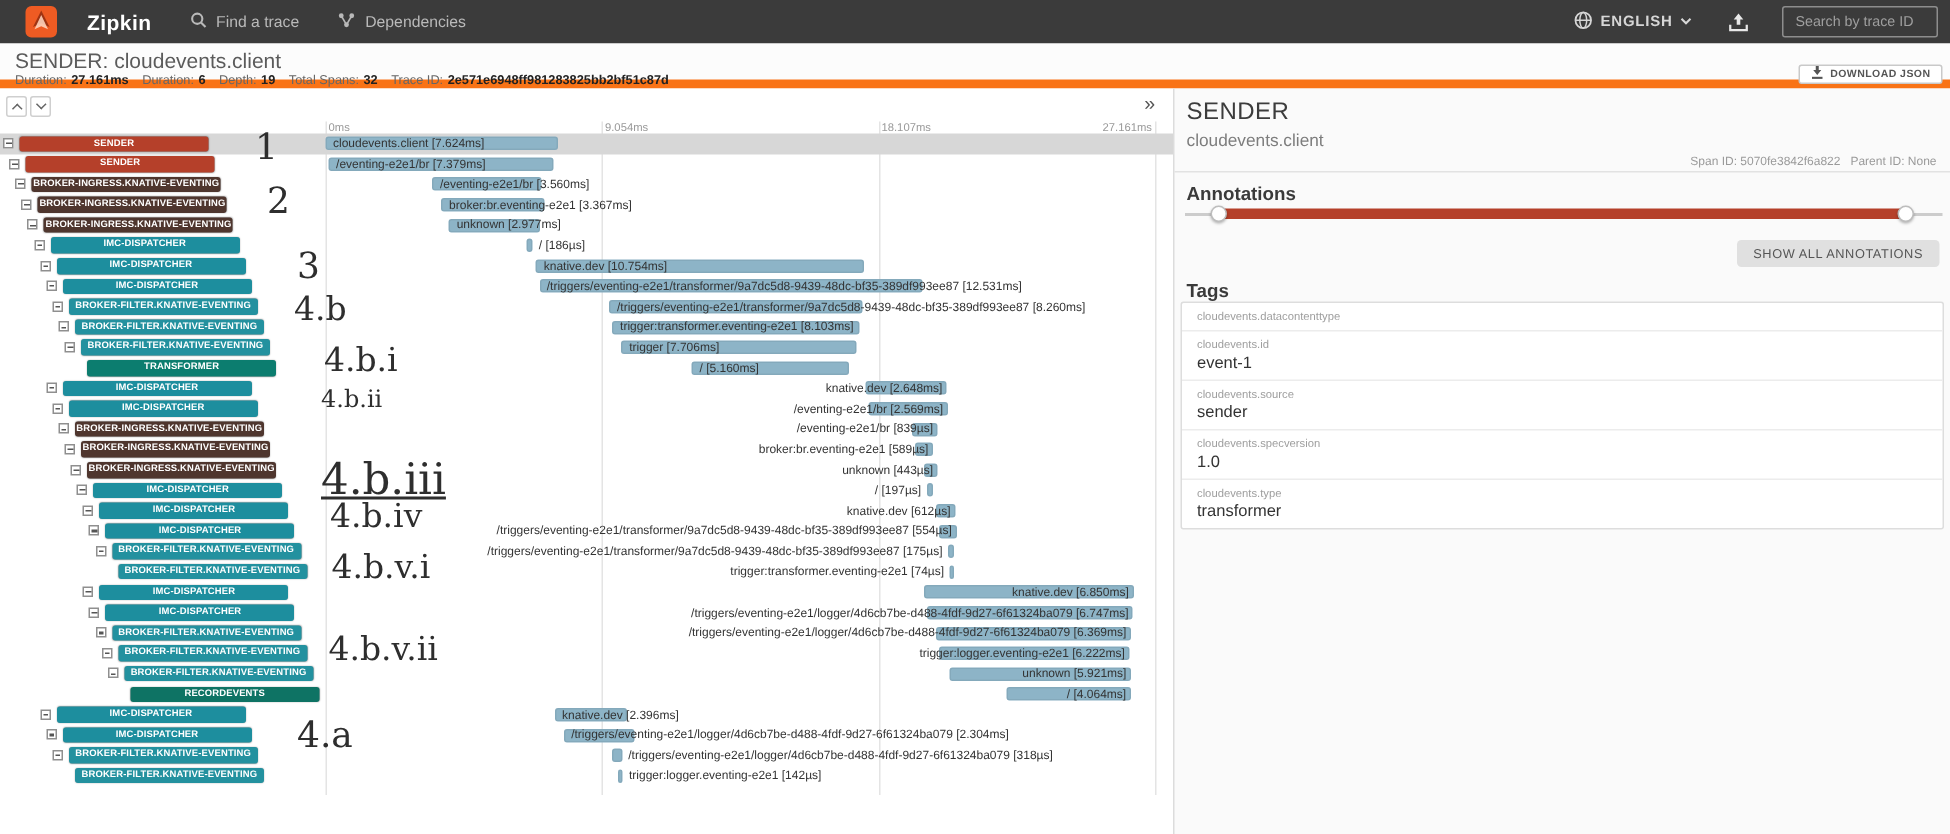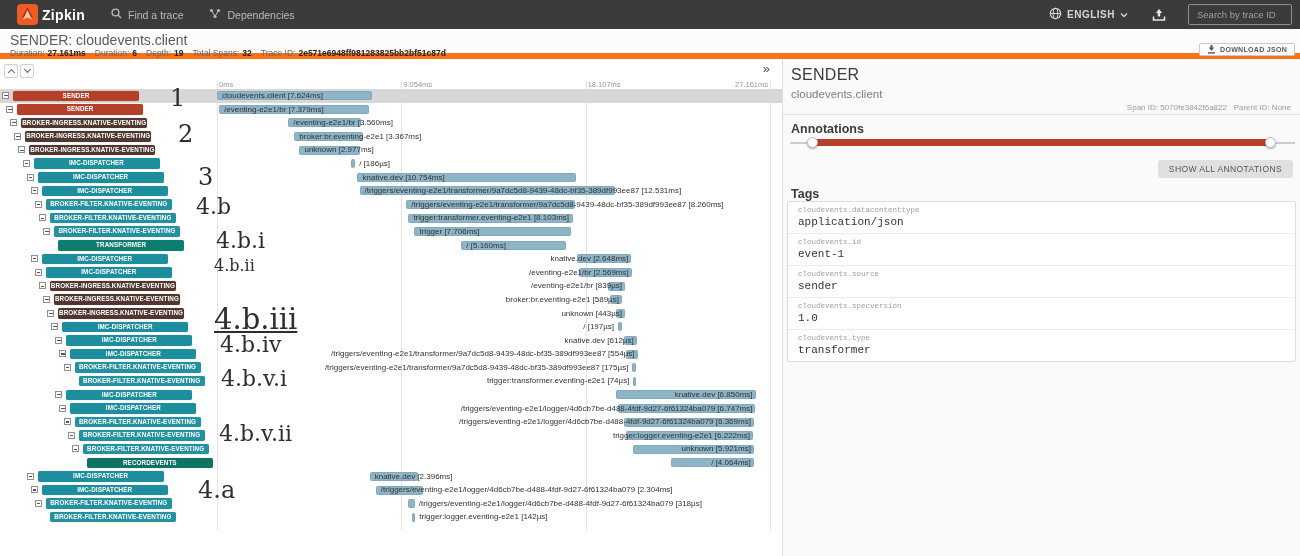--- a/index.html
+++ b/index.html
@@ -3,21 +3,21 @@
 <meta charset="utf-8">
 <style>
   * { margin:0; padding:0; box-sizing:border-box; }
   html,body { width:1300px; height:556px; font-family:"Liberation Sans", sans-serif; background:#fff; overflow:hidden; }
   .page { position:relative; width:1300px; height:556px; }
 
   
   .navbar { position:absolute; top:0; left:0; width:1300px; height:29px; background:#3b3b3b; display:flex; align-items:center; }
   .logo { width:21px; height:21px; margin-left:17px; border-radius:4px; background:#ee5b23; position:relative; flex:none; }
   .logo svg { position:absolute; top:2px; left:2px; }
-  .brand { color:#fff; font-size:14px; font-weight:bold; margin-left:4px; letter-spacing:.3px; }
+  .brand { color:#fff; font-size:14px; font-weight:bold; margin-left:20px; letter-spacing:.3px; }
   .nav-item { display:flex; align-items:center; gap:6px; color:#b9b9b9; font-size:10.5px; margin-left:26px; cursor:pointer; }
   .nav-right { margin-left:auto; display:flex; align-items:center; }
   .lang { display:flex; align-items:center; gap:5px; color:#d6d6d6; font-size:10px; font-weight:bold; letter-spacing:.5px; cursor:pointer; }
   .upload-btn { margin:0 22px 0 24px; cursor:pointer; display:flex; }
   .trace-search { width:104px; height:21px; margin-right:8px; background:transparent; border:1px solid #8d8d8d; border-radius:2px; color:#ccc; font-size:9.5px; padding:0 8px; outline:none; }
   .trace-search::placeholder { color:#9f9f9f; }
 
   
   .trace-header { position:absolute; top:29px; left:0; width:1300px; height:30px; background:#fcfcfc; border-bottom:6px solid #f97316; }
   .trace-title { position:absolute; left:10px; top:3px; font-size:14px; color:#5b5b5b; }
@@ -57,21 +57,21 @@
   .detail-title { position:absolute; left:8px; top:7px; font-size:16px; color:#3c3c3c; letter-spacing:.3px; }
   .detail-sub { position:absolute; left:8px; top:29px; font-size:11.5px; color:#7d7d7d; }
   .detail-ids { position:absolute; right:9px; top:44px; font-size:8px; color:#9a9a9a; }
   .detail-div { position:absolute; left:0; top:55px; width:518px; border-bottom:1px solid #e2e2e2; }
   .sec-title { position:absolute; left:8px; font-size:12.5px; font-weight:bold; color:#3a3a3a; }
   .slider-line { position:absolute; left:7px; top:83px; width:505px; height:2px; background:#ccc; }
   .slider-range { position:absolute; left:29px; top:80px; width:458px; height:7px; background:#b5402a; border-radius:3px; }
   .slider-handle { position:absolute; top:78px; width:11px; height:11px; border-radius:50%; background:#fff; border:1px solid #bdbdbd; box-shadow:0 1px 2px rgba(0,0,0,.3); cursor:pointer; }
   .show-ann-btn { position:absolute; right:7px; top:101px; height:18px; background:#e0e0e0; border:none; border-radius:3px; color:#555; font-size:8.5px; letter-spacing:.4px; padding:0 11px; cursor:pointer; font-family:"Liberation Sans",sans-serif; }
   .tags-card { position:absolute; left:4px; top:142px; width:509px; background:#fff; border:1px solid #ddd; border-radius:2px; }
-  .tag-row { padding:4px 10px 5px; border-bottom:1px solid #ececec;font-family:Liberation Mono, monospace; }
+  .tag-row { padding:4px 10px 5px; border-bottom:1px solid #ececec; }
   .tag-row:last-child { border-bottom:none; }
   .tag-key { font-size:7.5px; color:#9e9e9e; }
   .tag-val { font-size:11px; color:#333; margin-top:2px; }
 </style>
 </head>
 <body>
 
 <div class="page">
 
   <div class="navbar">
@@ -420,21 +420,20 @@
       <div class="sec-title" style="top:63px">Annotations</div>
       <div class="slider-line"></div>
       <div class="slider-range"></div>
       <div class="slider-handle" style="left:24px"></div>
       <div class="slider-handle" style="left:482px"></div>
       <button class="show-ann-btn">SHOW ALL ANNOTATIONS</button>
       <div class="sec-title" style="top:128px">Tags</div>
       <div class="tags-card" id="tags">
           <div class="tag-row">
             <div class="tag-key">cloudevents.datacontenttype</div>
-            <div class="tag-val">application/json</div>
           </div>
           <div class="tag-row">
             <div class="tag-key">cloudevents.id</div>
             <div class="tag-val">event-1</div>
           </div>
           <div class="tag-row">
             <div class="tag-key">cloudevents.source</div>
             <div class="tag-val">sender</div>
           </div>
           <div class="tag-row">

